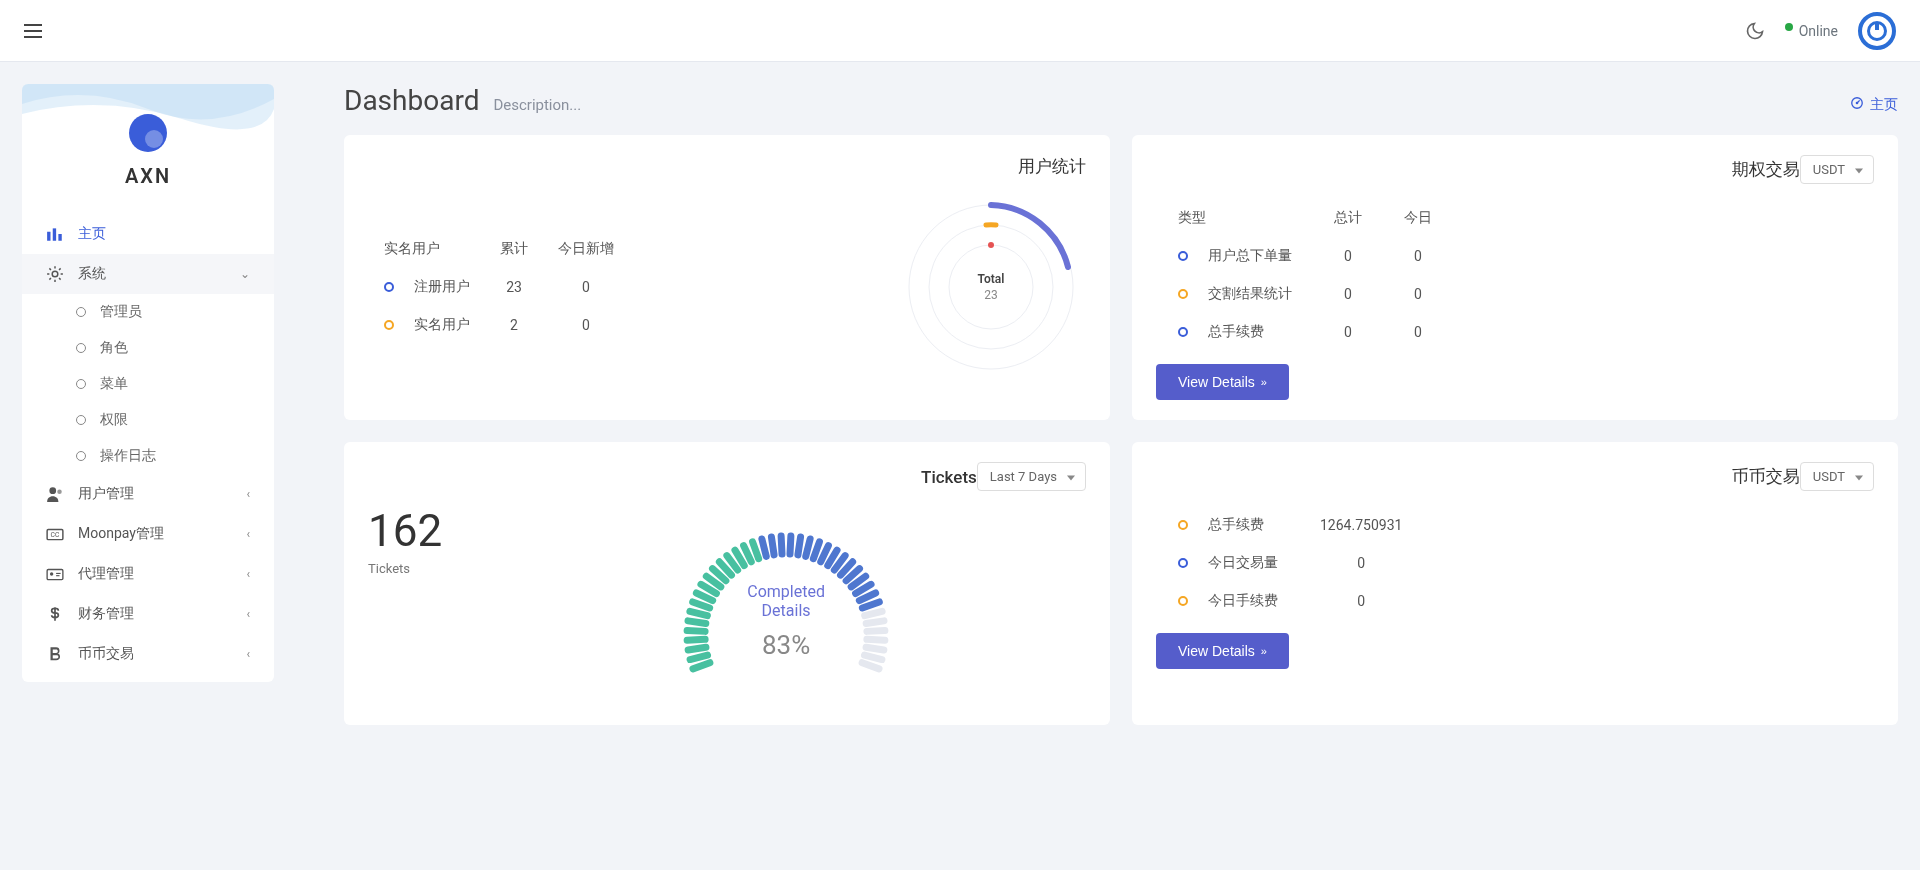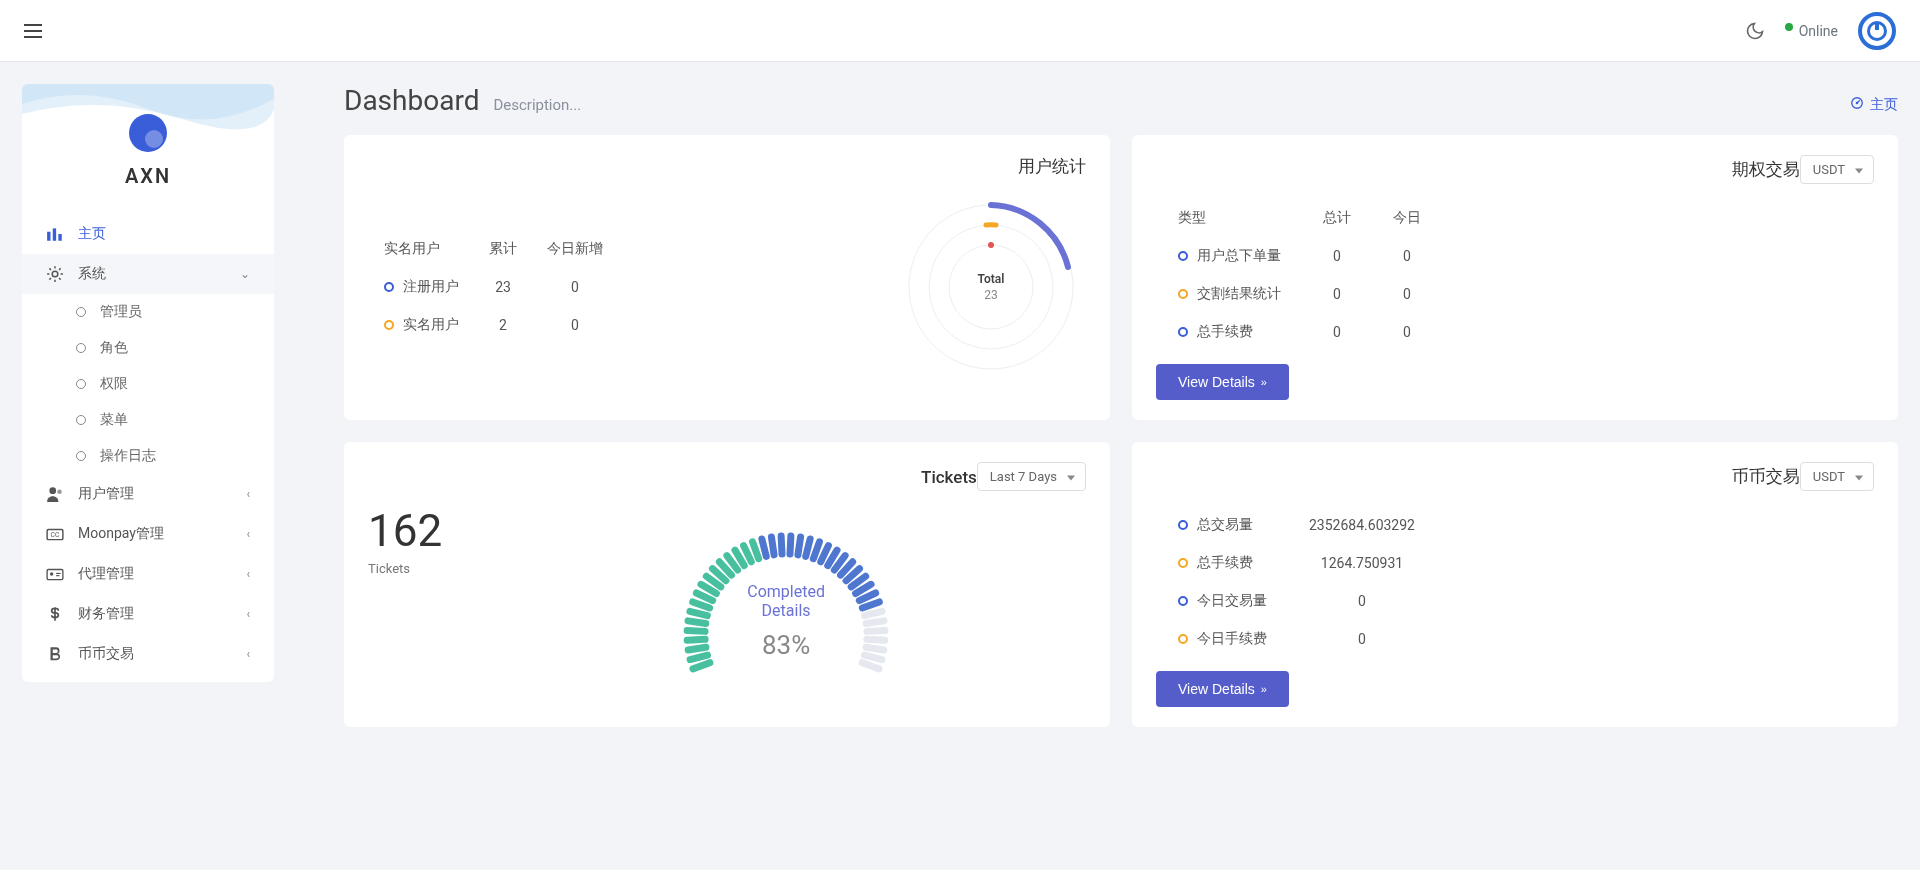--- a/index.html
+++ b/index.html
@@ -47,21 +47,21 @@
 .card.right { flex: 0 0 calc(50% - 11px); }
 .card-header { display: flex; justify-content: flex-end; align-items: center; margin-bottom: 14px; }
 .card-title { font-size: 17px; font-weight: 500; color: #333; }
 .select-box { border: 1px solid #ddd; border-radius: 4px; padding: 6px 28px 6px 12px; font-size: 13px; color: #666; background: #fff; position: relative; cursor: pointer; }
 .select-box::after { content: ''; position: absolute; right: 10px; top: 50%; transform: translateY(-30%); border-left: 4px solid transparent; border-right: 4px solid transparent; border-top: 5px solid #888; }
 
 .user-stats-body { display: flex; gap: 30px; align-items: center; }
 .stat-table { }
 .stat-table th, .stat-table td { padding: 9px 14px; text-align: center; font-weight: 400; color: #555; font-size: 14px; }
 .stat-table th:first-child, .stat-table td:first-child { text-align: left; }
-.td-label { display: flex; align-items: center; gap: 9px; }
+.td-label { display: flex; align-items: center; gap: 20px; }
 .dot-marker { width: 10px; height: 10px; border: 2px solid; border-radius: 50%; background: #fff; flex-shrink: 0; }
 .dot-blue { border-color: #3a5dd9; }
 .dot-orange { border-color: #f5a623; }
 
 .ring-chart { width: 190px; height: 190px; position: relative; margin-left: auto; }
 .ring-chart svg { width: 100%; height: 100%; }
 .ring-center { position: absolute; top: 50%; left: 50%; transform: translate(-50%, -50%); text-align: center; }
 .ring-center .ttl { font-size: 12px; font-weight: 600; color: #444; }
 .ring-center .num { font-size: 12px; color: #888; margin-top: 2px; }
 
@@ -146,25 +146,25 @@
         <li class="sub-item">
             <span class="sub-bullet"></span>
             <span>管理员</span>
           </li>
         <li class="sub-item">
             <span class="sub-bullet"></span>
             <span>角色</span>
           </li>
         <li class="sub-item">
             <span class="sub-bullet"></span>
-            <span>权限</span>
+            <span>菜单</span>
           </li>
         <li class="sub-item">
             <span class="sub-bullet"></span>
-            <span>菜单</span>
+            <span>权限</span>
           </li>
         <li class="sub-item">
             <span class="sub-bullet"></span>
             <span>操作日志</span>
           </li>
       </ul>
       <li class="nav-item">
         <span class="nav-icon">
             <svg viewBox="0 0 16 16" fill="currentColor">
               <circle cx="6" cy="5" r="3"></circle>
@@ -410,29 +410,20 @@
       <div class="card right">
         <div class="card-header">
           <div class="card-title">币币交易</div>
           <div class="select-box">USDT</div>
         </div>
         <table class="option-table">
           <tbody>
             <tr>
               <td>
                   <span class="td-label">
-                    <span class="dot-marker dot-blue"></span>
-                    <span>总交易量</span>
-                  </span>
-                </td>
-              <td class="wide-val">2352684.603292</td>
-            </tr>
-            <tr>
-              <td>
-                  <span class="td-label">
                     <span class="dot-marker dot-orange"></span>
                     <span>总手续费</span>
                   </span>
                 </td>
               <td class="wide-val">1264.750931</td>
             </tr>
             <tr>
               <td>
                   <span class="td-label">
                     <span class="dot-marker dot-blue"></span>

